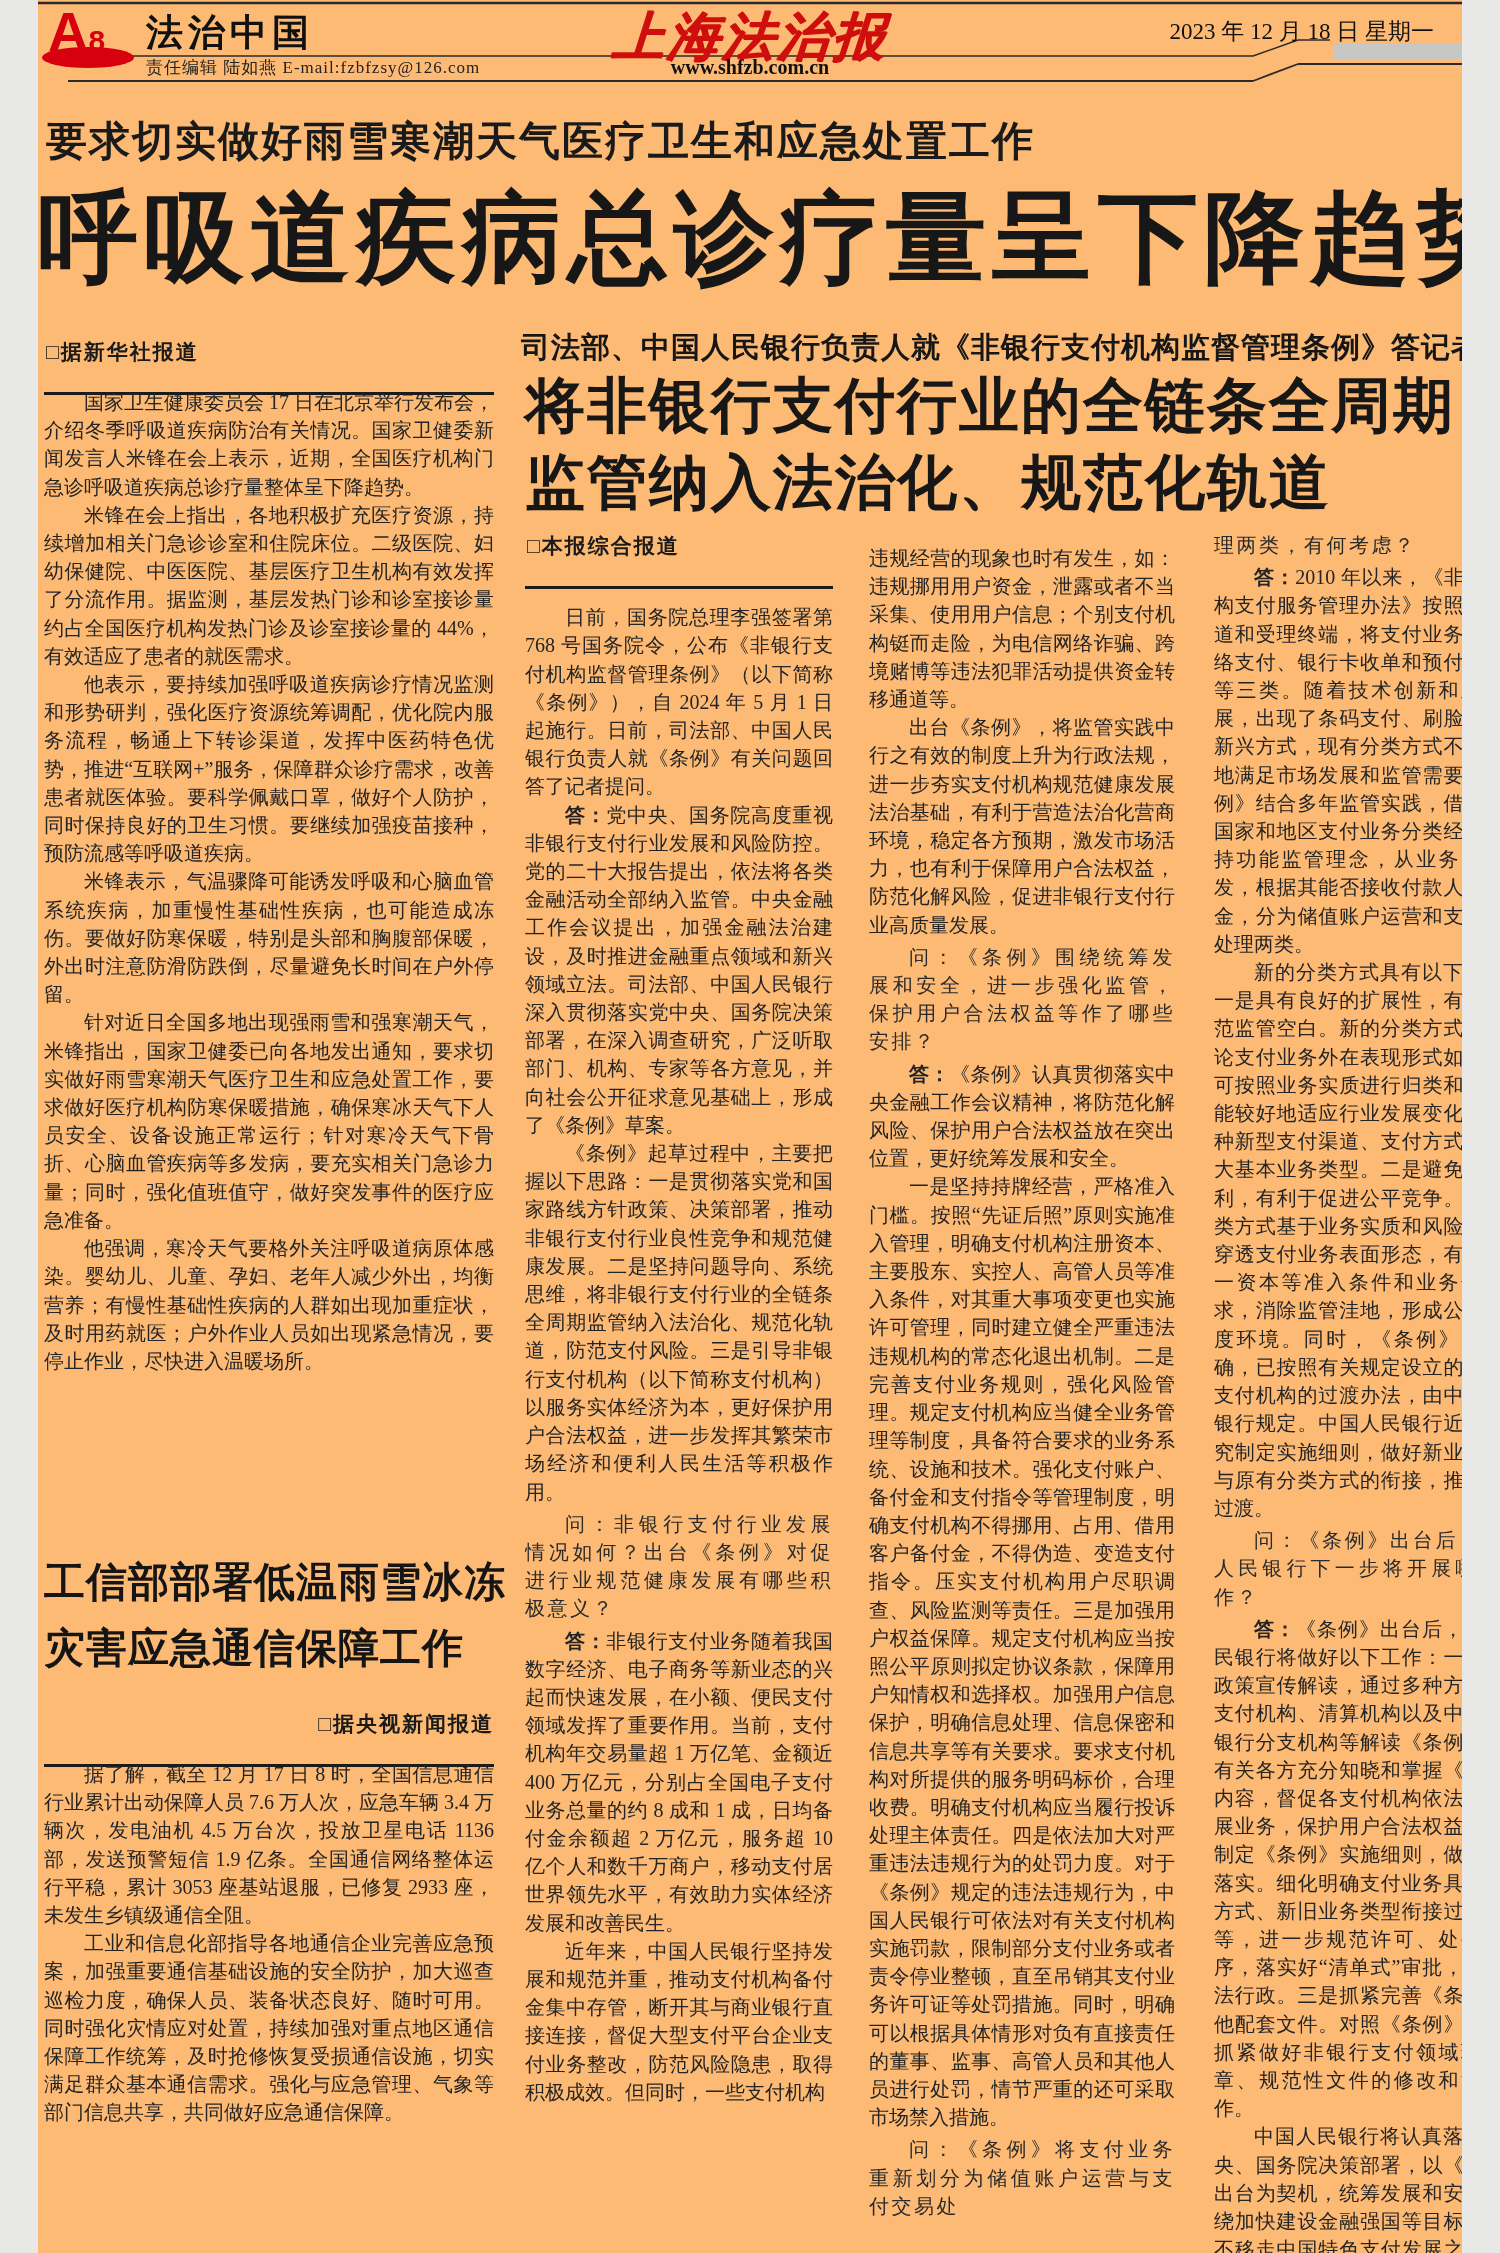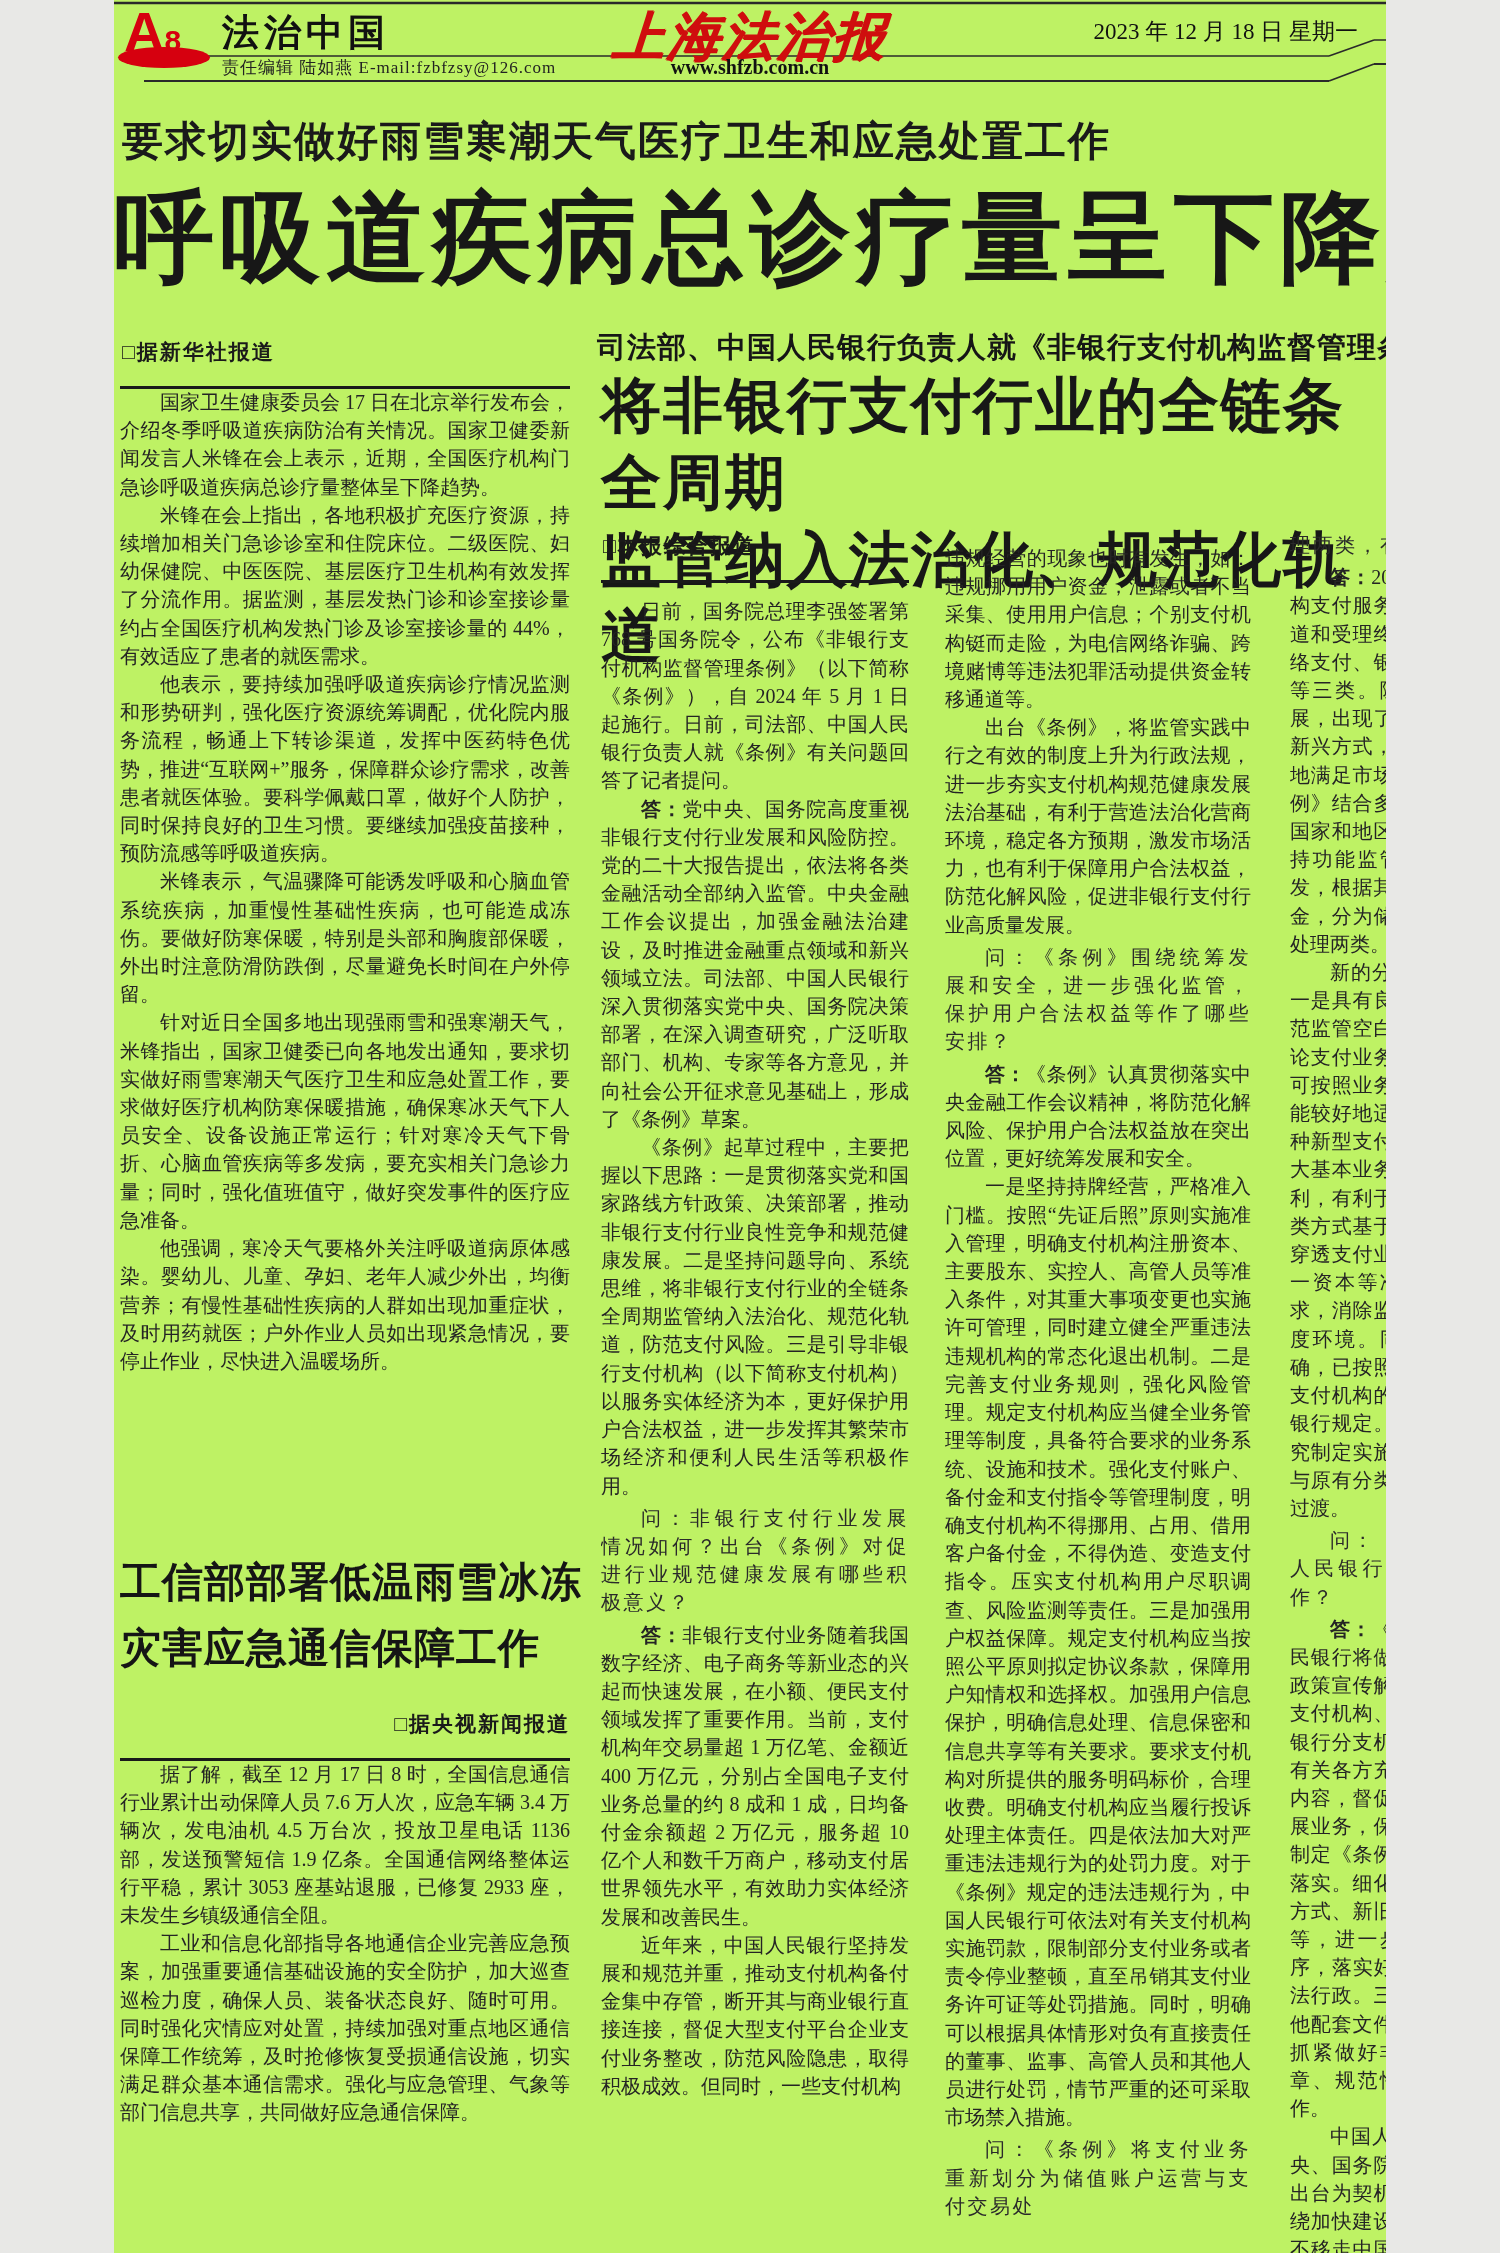--- a/index.html
+++ b/index.html
@@ -1,18 +1,18 @@
 <!DOCTYPE html>
 <html><head>
 <meta charset="utf-8">
 <style>
   html,body{margin:0;padding:0;background:#e8e8e6;}
   .page{
-    position:relative;width:1272px;height:2253px;margin:0 auto;
-    background:#bef264;color:#1e1e1e;overflow:hidden;
+    position:relative;width:1424px;height:2253px;margin:0 auto;
+    background:#fdba74;color:#1e1e1e;overflow:hidden;
     font-family:"Liberation Serif","DejaVu Serif",serif;
   }
   .sans{font-family:"Liberation Sans","DejaVu Sans",sans-serif;}
   .abs{position:absolute;}
 
   
   .a8-a{font-size:56px;font-weight:900;line-height:1;}
   .a8-8{font-size:30px;font-weight:900;}
   .red{color:#d6000f;}
   .a8-ellipse{position:absolute;left:4px;top:47px;width:92px;height:21px;background:#d6000f;border-radius:50%;}
@@ -20,21 +20,21 @@
   .editor-line{position:absolute;left:108px;top:56px;font-size:17px;color:#222;letter-spacing:1px;}
   .masthead{position:absolute;left:50%;transform:translateX(-50%) skewX(-4deg);top:2px;font-size:52px;font-weight:900;font-style:italic;color:#cf0e0e;letter-spacing:3px;text-shadow:1px 1px 0 #cf0e0e;}
   .website{position:absolute;left:50%;transform:translateX(-50%);top:56px;font-size:20px;font-weight:700;color:#111;}
   .date{position:absolute;right:28px;top:16px;font-size:23px;color:#111;}
   .graybox{position:absolute;left:1295px;top:44px;width:165px;height:16px;background:#c7c7c5;}
 
   
   .a1-kicker{position:absolute;left:8px;top:114px;font-size:41px;font-weight:800;letter-spacing:2px;color:#1a1a1a;white-space:nowrap;}
   .a1-headline{position:absolute;left:0;top:172px;width:1500px;font-size:100px;font-weight:900;letter-spacing:6px;white-space:nowrap;color:#171717;}
 
-  .byline-block{font-family:"Liberation Sans","DejaVu Sans",sans-serif;font-weight:700;font-size:21px;letter-spacing:2px;color:#1a1a1a;border-bottom:3px solid #1a1a1a;padding:2px 0 20px 2px;margin-bottom:14px;}
+  .byline-block{font-family:"Liberation Sans","DejaVu Sans",sans-serif;font-weight:700;font-size:21px;letter-spacing:2px;color:#1a1a1a;border-bottom:3px solid #1a1a1a;padding:2px 0 26px 2px;margin-bottom:14px;}
   .body-col{position:absolute;text-align:justify;font-size:20px;line-height:28.2px;color:#242424;overflow:hidden;}
   .body-col p{margin:0;text-indent:2em;}
   .body-col p.cont{text-indent:0;}
   .body-col p.q{letter-spacing:2.5px;margin:4px 0;color:#2a2a2a;}
   .ans-prefix{font-weight:700;font-family:"Liberation Sans","DejaVu Sans",sans-serif;}
 
   .a1-byline{left:6px;top:336px;width:450px;}
   .a1-body{left:6px;top:388px;width:450px;height:1165px;}
 
   

